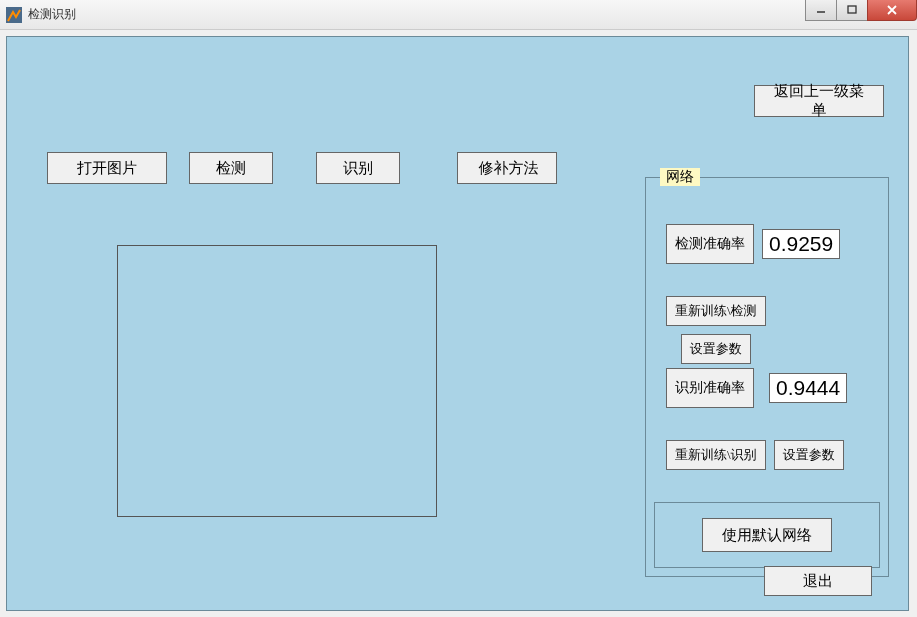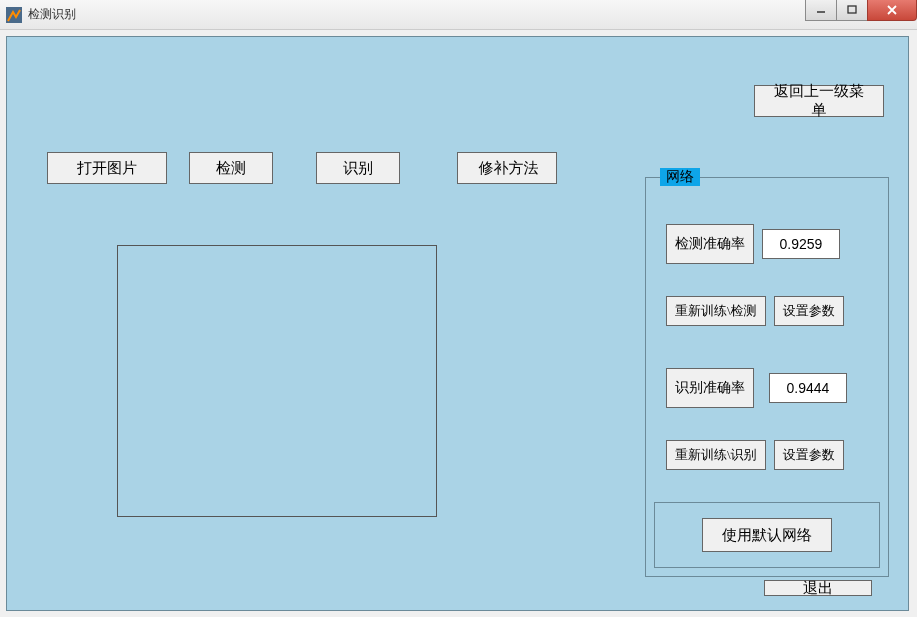--- a/index.html
+++ b/index.html
@@ -91,21 +91,21 @@
       padding: 5px 8px;
     }
 
     
     .btn-open   { position: absolute; left: 40px;  top: 115px; width: 120px; height: 32px; }
     .btn-detect { position: absolute; left: 182px; top: 115px; width: 84px;  height: 32px; }
     .btn-recog  { position: absolute; left: 309px; top: 115px; width: 84px;  height: 32px; }
     .btn-repair { position: absolute; left: 450px; top: 115px; width: 100px; height: 32px; padding-left: 17px; }
 
     .btn-return { position: absolute; right: 24px; top: 48px; width: 130px; height: 32px; }
-    .btn-exit   { position: absolute; right: 36px; bottom: 14px; width: 108px; height: 16px; }
+    .btn-exit   { position: absolute; right: 36px; bottom: 14px; width: 108px; height: 30px; }
 
     
     .canvas-box {
       position: absolute;
       left: 110px;
       top: 208px;
       width: 320px;
       height: 272px;
       border: 1px solid #555;
       background: transparent;
@@ -117,21 +117,21 @@
       left: 638px;
       top: 140px;
       width: 244px;
       height: 400px;
       border: 1px solid #6b8a99;
     }
     .groupbox-title {
       position: absolute;
       top: -10px;
       left: 14px;
-      background: #0ea5e9;
+      background: #fef9c3;
       padding: 0 6px;
       font-size: 14px;
       font-family: "SimSun", serif;
     }
     .gb-row {
       position: absolute;
       display: flex;
       align-items: center;
       gap: 8px;
     }
@@ -140,28 +140,28 @@
       border: 1px solid #666;
       padding: 10px 8px;
       font-size: 14px;
       font-family: "SimSun", serif;
     }
     .gb-input {
       width: 78px;
       height: 30px;
       border: 1px solid #666;
       background: #fff;
-      font-size: 14px;
+      font-size: 21px;
       text-align: center;
       padding: 0 6px;
       font-family: Arial, sans-serif;
     }
 
     .row-detect-acc   { left: 20px; top: 46px; }
-    .row-retrain-det  { left: 20px; top: 118px; }
+    .row-retrain-det  { left: 20px; top: 118px; flex-direction: column; }
     .row-recog-acc    { left: 20px; top: 190px; gap: 15px; }
     .row-retrain-rec  { left: 20px; top: 262px; }
 
     .gb-inner-box {
       position: absolute;
       left: 8px;
       right: 8px;
       bottom: 8px;
       height: 66px;
       border: 1px solid #6b8a99;

